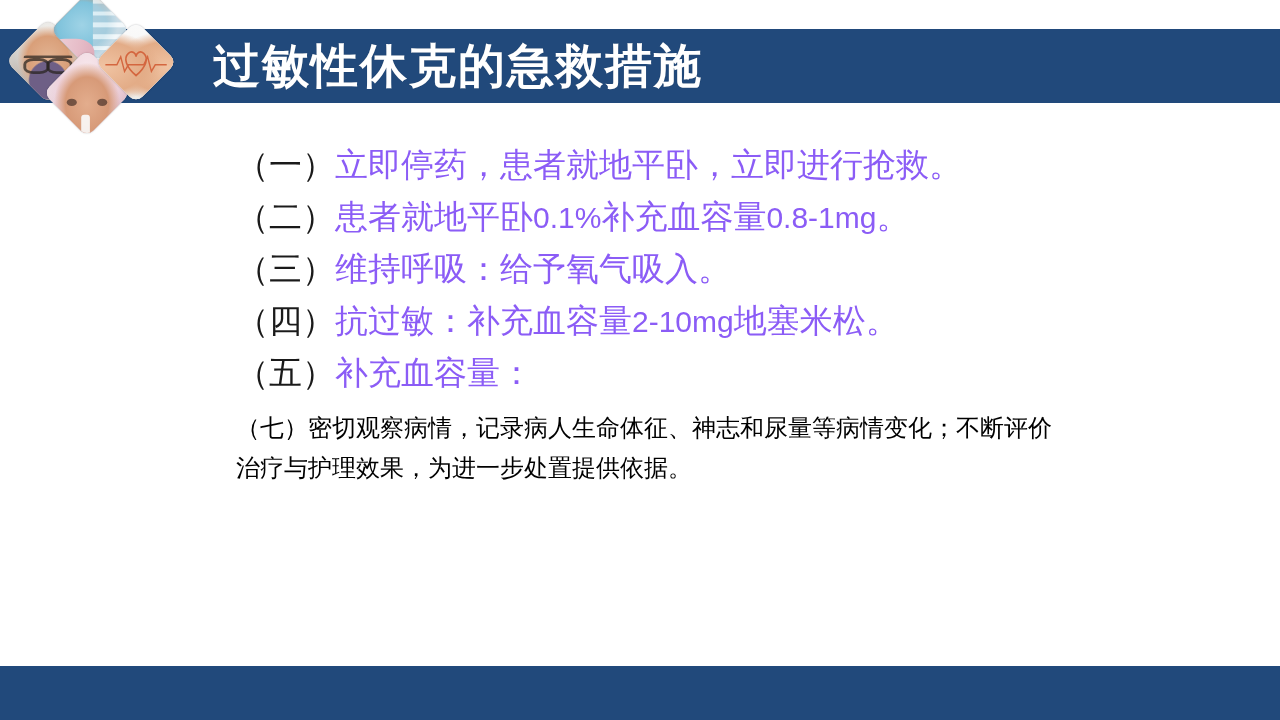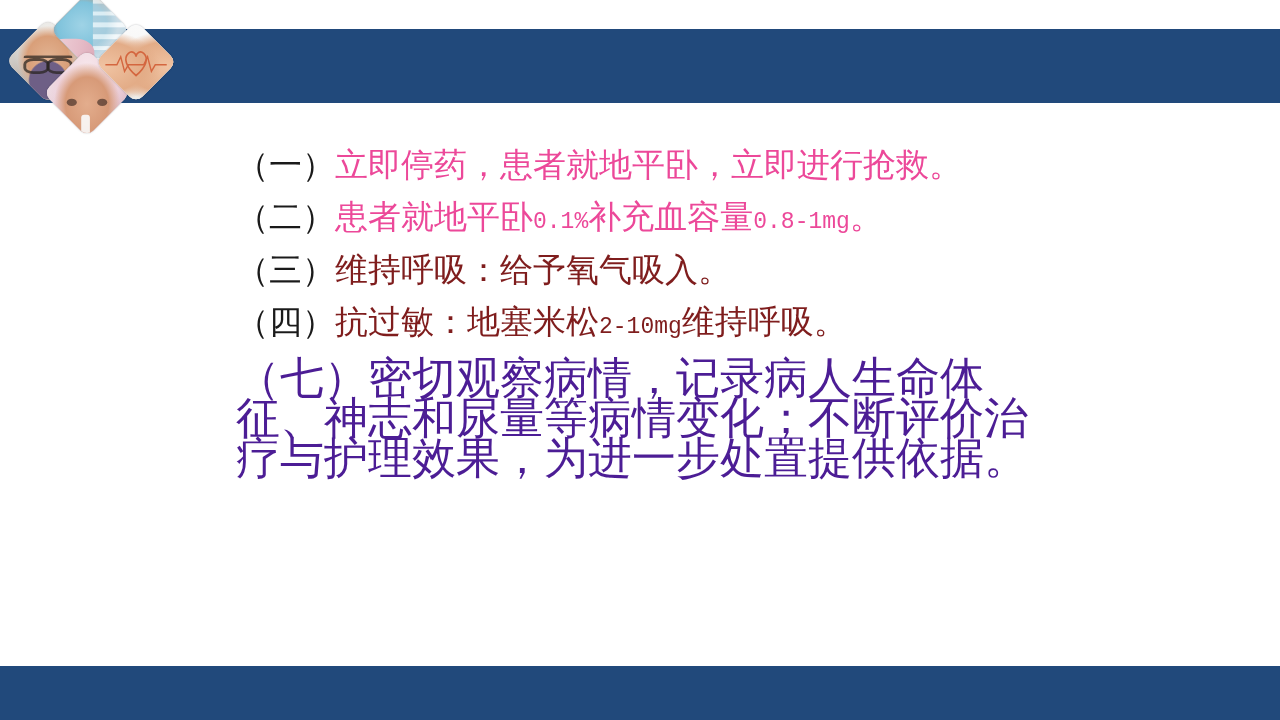--- a/index.html
+++ b/index.html
@@ -197,35 +197,35 @@
     font-size: 33px;
     color: #1a1a1a;
     white-space: nowrap;
     line-height: 1;
     margin-bottom: 19px;
   }
   .line .marker {
     color: #1a1a1a;
   }
   .line .content {
-    color: #7f1d1d;
+    color: #8b5cf6;
   }
   .line.red .content {
-    color: #ec4899;
+    color: #8b5cf6;
   }
   .line .ascii {
-    font-family: Liberation Mono, monospace;
-    font-size: 23px;
+    font-family: Liberation Sans, sans-serif;
+    font-size: 30px;
     letter-spacing: 0px;
   }
 
   .para {
     font-family: "DejaVu Sans", "Liberation Sans", sans-serif;
-    font-size: 44px;
-    color: #4c1d95;
+    font-size: 24px;
+    color: #000000;
     line-height: 40px;
     width: 830px;
     margin-top: 8px;
     text-indent: 0;
   }
 
   
   .footer-band {
     position: absolute;
     left: 0;
@@ -235,20 +235,21 @@
     background: #21497b;
   }
 </style>
 </head>
 <body>
 
 <div class="slide">
 
   <div class="title-banner"></div>
 
+  <div class="title-text">过敏性休克的急救措施</div>
 
   <div class="collage">
 
     <div class="tile tile-nurse-glasses">
       <div class="tile-inner">
         <div class="glasses"></div>
       </div>
     </div>
 
     <div class="tile tile-nurse-mask">
@@ -284,23 +285,26 @@
 
     <div class="line red">
       <span class="marker">（二）</span><span class="content"><span>患者就地平卧</span><span class="ascii">0.1%</span><span>补充血容量</span><span class="ascii">0.8-1mg</span><span>。</span></span>
     </div>
 
     <div class="line">
       <span class="marker">（三）</span><span class="content">维持呼吸：给予氧气吸入。</span>
     </div>
 
     <div class="line">
-      <span class="marker">（四）</span><span class="content"><span>抗过敏：地塞米松</span><span class="ascii">2-10mg</span><span>维持呼吸。</span></span>
-    </div>
-
+      <span class="marker">（四）</span><span class="content"><span>抗过敏：补充血容量</span><span class="ascii">2-10mg</span><span>地塞米松。</span></span>
+    </div>
+
+    <div class="line">
+      <span class="marker">（五）</span><span class="content">补充血容量：</span>
+    </div>
 
 
     <div class="para"><span class="marker">（七）</span><span class="content">密切观察病情，记录病人生命体征、神志和尿量等病情变化；不断评价治疗与护理效果，为进一步处置提供依据。</span></div>
 
   </div>
 
   <div class="footer-band"></div>
 
 </div>
 

